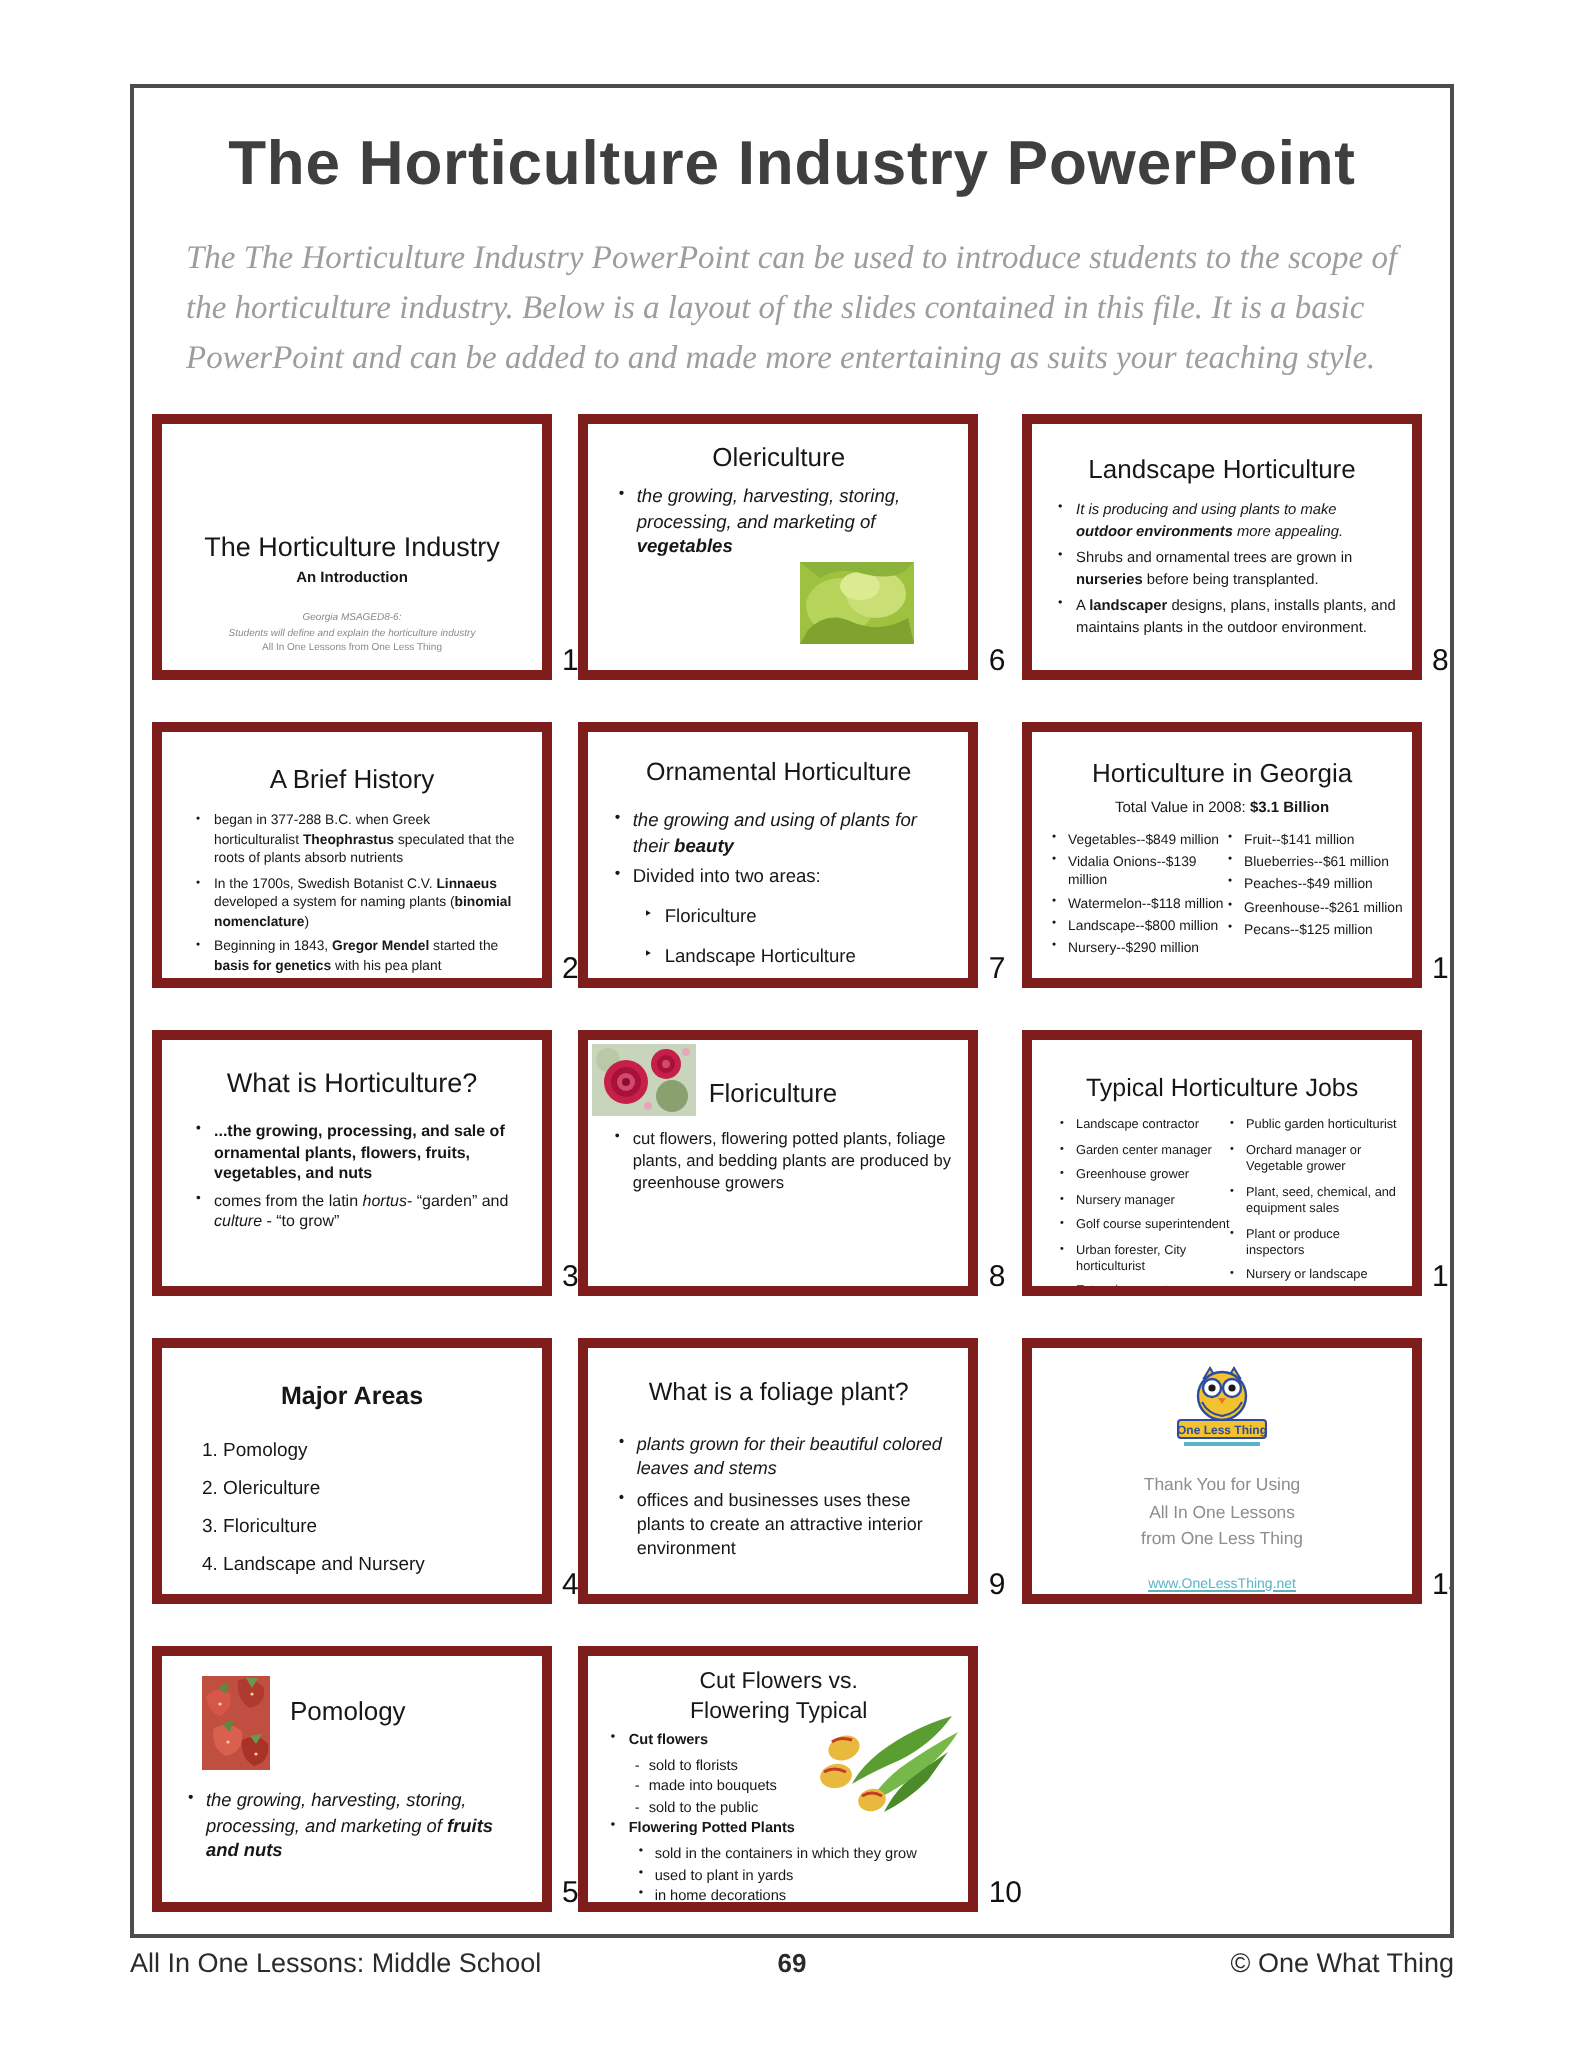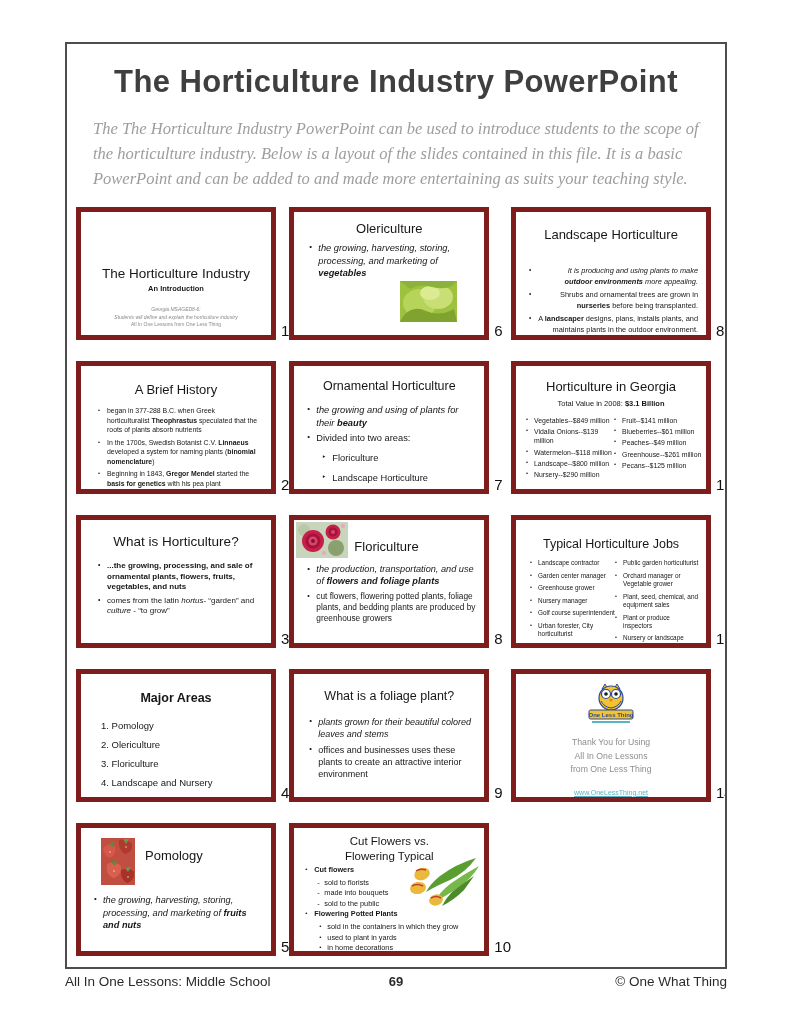--- a/index.html
+++ b/index.html
@@ -77,21 +77,21 @@
   .s10-img { position:absolute; right:4px; top:28px; z-index:0; }
   .s10-dash { list-style:none; margin-left:13px; }
   .s10-dash li { position:relative; padding-left:7px; margin-bottom:1px; max-width:100px; }
   .s10-dash li::before { content:"-"; position:absolute; left:0; top:0; }
   .s10-sub { list-style:none; margin-left:15px; }
   .s10-sub li { position:relative; padding-left:8px; margin-bottom:1px; }
   .s10-sub li::before { content:"\2022"; position:absolute; left:0; top:0; font-size:0.85em; }
 
   
   .s11-title { text-align:center; margin-top:15px; font-size:13px; }
-  .s11-body { margin:24px 8px 0 12px; font-size:7.4px; line-height:1.42;text-align:right; }
+  .s11-body { margin:8px 8px 0 12px; font-size:7.4px; line-height:1.42; }
 
   
   .s12-title { text-align:center; margin-top:13px; font-size:13px; }
   .s12-sub { text-align:center; margin-top:5px; font-size:7.5px; }
   .s12-cols { display:flex; margin:8px 4px 0 10px; font-size:6.9px; line-height:1.32; }
   .s12-cols ul { flex:1; }
   .s12-cols li { margin-bottom:2px; }
 
   
   .s13-title { text-align:center; margin-top:17px; font-size:12.5px; }
@@ -236,21 +236,20 @@
           <circle cx="17" cy="19" r="4.5" fill="#d14a6e"></circle>
           <circle cx="17" cy="19" r="2" fill="#8f0c30"></circle>
           <circle cx="37" cy="10" r="7.5" fill="#c51f4a"></circle>
           <circle cx="37" cy="10" r="4.5" fill="#a8123a"></circle>
           <circle cx="37" cy="10" r="2" fill="#d14a6e"></circle>
           <circle cx="47" cy="4" r="2" fill="#e8a7b8"></circle>
           <circle cx="28" cy="31" r="2" fill="#e8a7b8"></circle>
         </svg>
         <div class="s8-title">Floriculture</div>
         <div class="s8-body">
-          <div class="bul"><span class="i">the production, transportation, and use of </span><span class="b i">flowers and foliage plants</span></div>
           <div class="bul s8-b2">cut flowers, flowering potted plants, foliage plants, and bedding plants are produced by greenhouse growers</div>
         </div>
       </div>
       <div class="num">8</div>
     </div>
 
     <div class="cell">
       <div class="slide">
         <div class="s13-title">Typical Horticulture Jobs</div>
         <div class="s13-cols">

